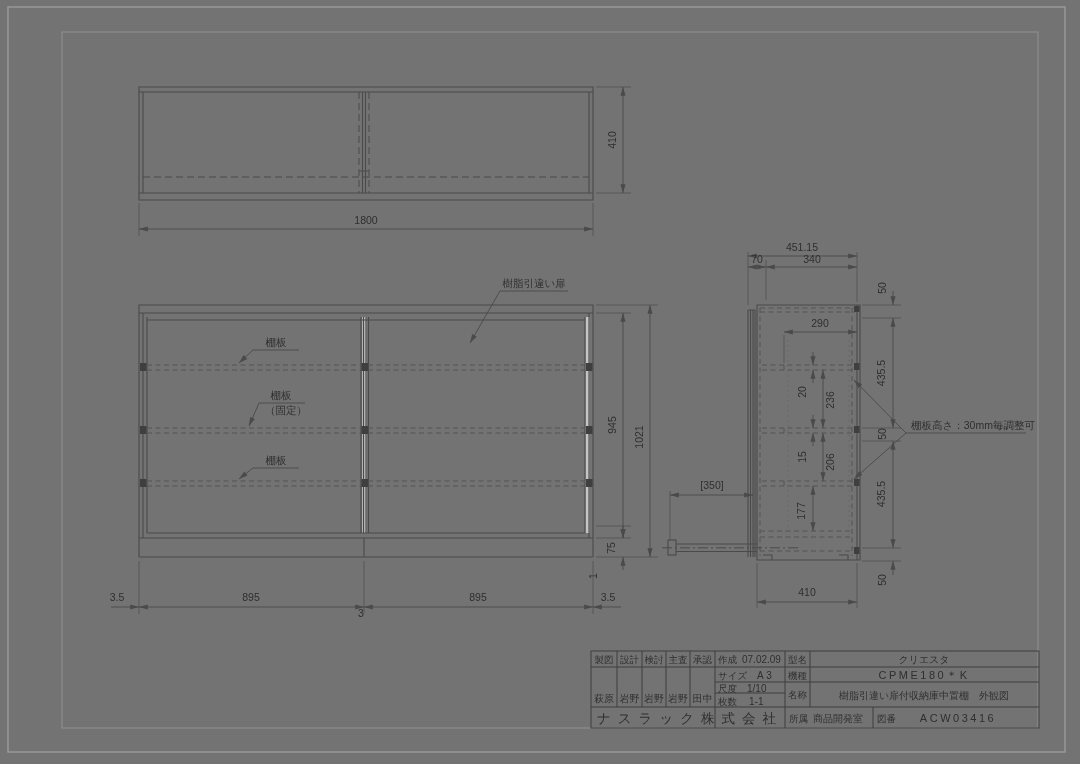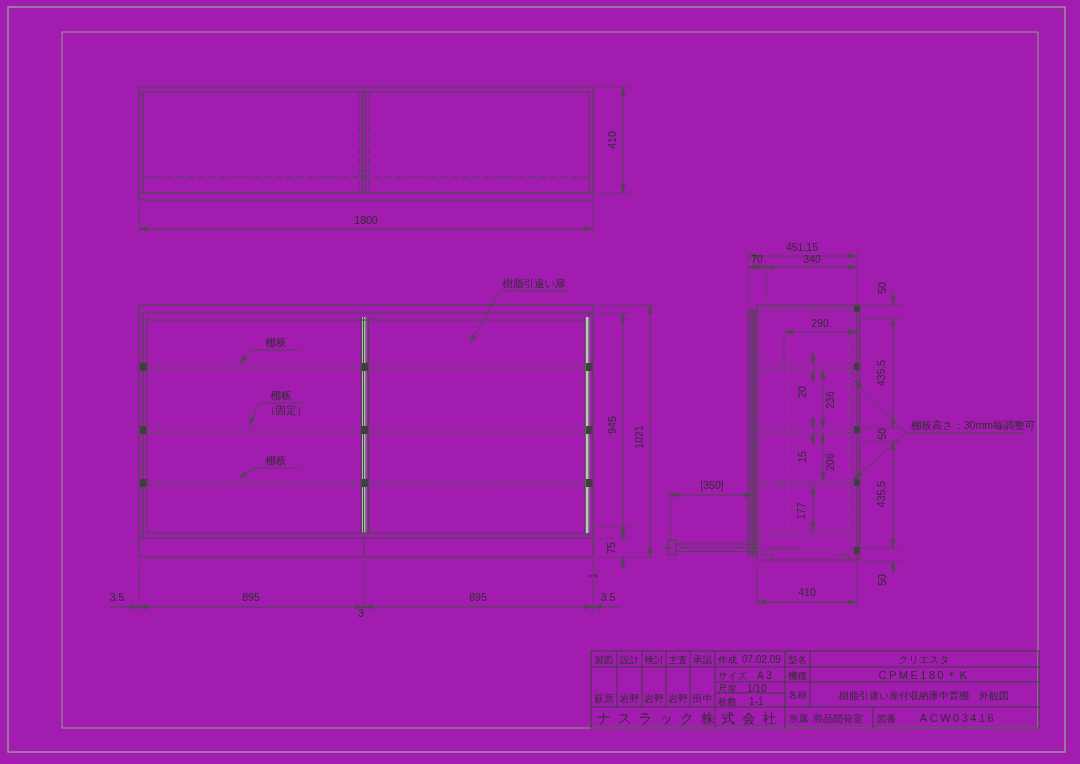--- a/index.html
+++ b/index.html
@@ -1,16 +1,16 @@
 <!DOCTYPE html>
 <html><head>
 <meta charset="utf-8">
 <style>
   html,body{margin:0;padding:0;background:#ffffff;}
-  .page{position:relative;width:1080px;height:764px;background:#a21caf;overflow:hidden;
+  .page{position:relative;width:1080px;height:764px;background:#737373;overflow:hidden;
         font-family:"Liberation Sans",sans-serif;}
   svg text{fill:#2f2f2f;font-family:"Liberation Sans",sans-serif;font-size:10.5px;}
   .ln{stroke:#4a4a4a;stroke-width:1.1;fill:none;}
   .lt{stroke:#4a4a4a;stroke-width:0.7;fill:none;}
   .dsh{stroke:#4a4a4a;stroke-width:1;fill:none;stroke-dasharray:7 4;}
   .dsh2{stroke:#555;stroke-width:1;fill:none;stroke-dasharray:5 3.5;}
   .dot{stroke:#666;stroke-width:1;fill:none;stroke-dasharray:1.5 3.5;}
   .dashdot{stroke:#4a4a4a;stroke-width:1;fill:none;stroke-dasharray:10 3 2 3;}
   .dim{stroke:#4a4a4a;stroke-width:0.9;fill:none;}
   .frame{stroke:#9b9b9b;stroke-width:1.4;fill:none;}

